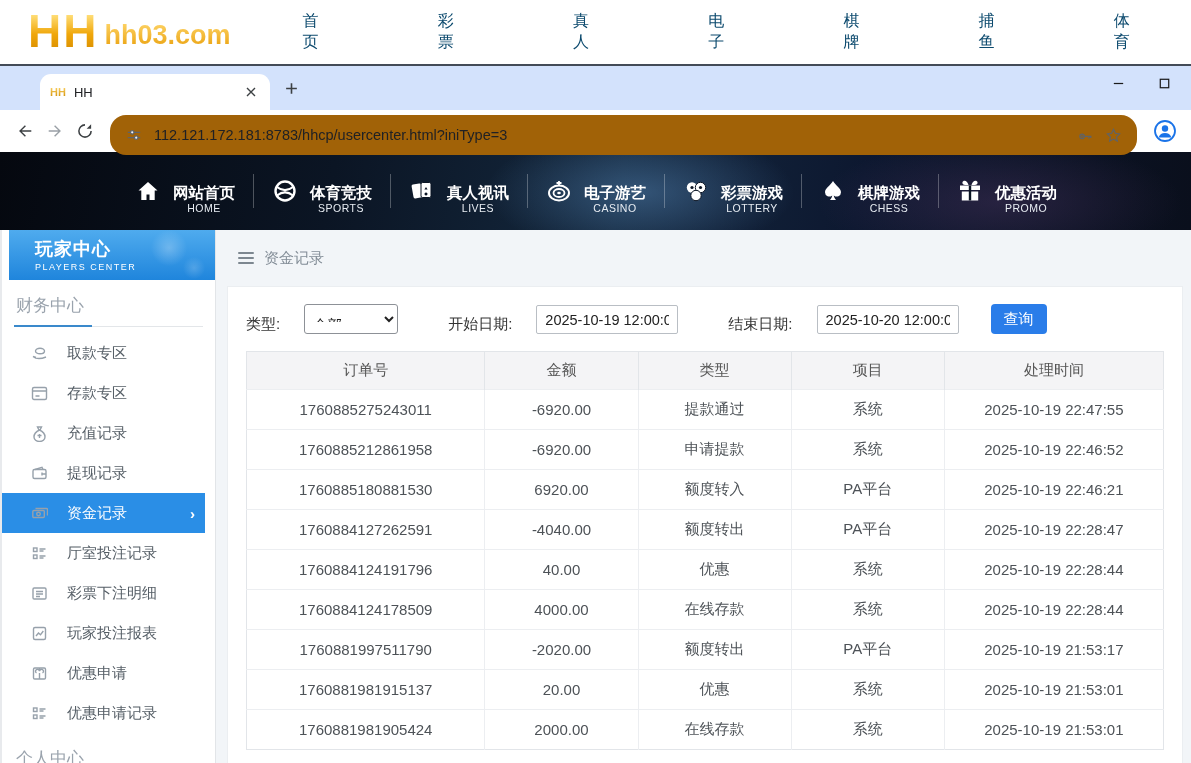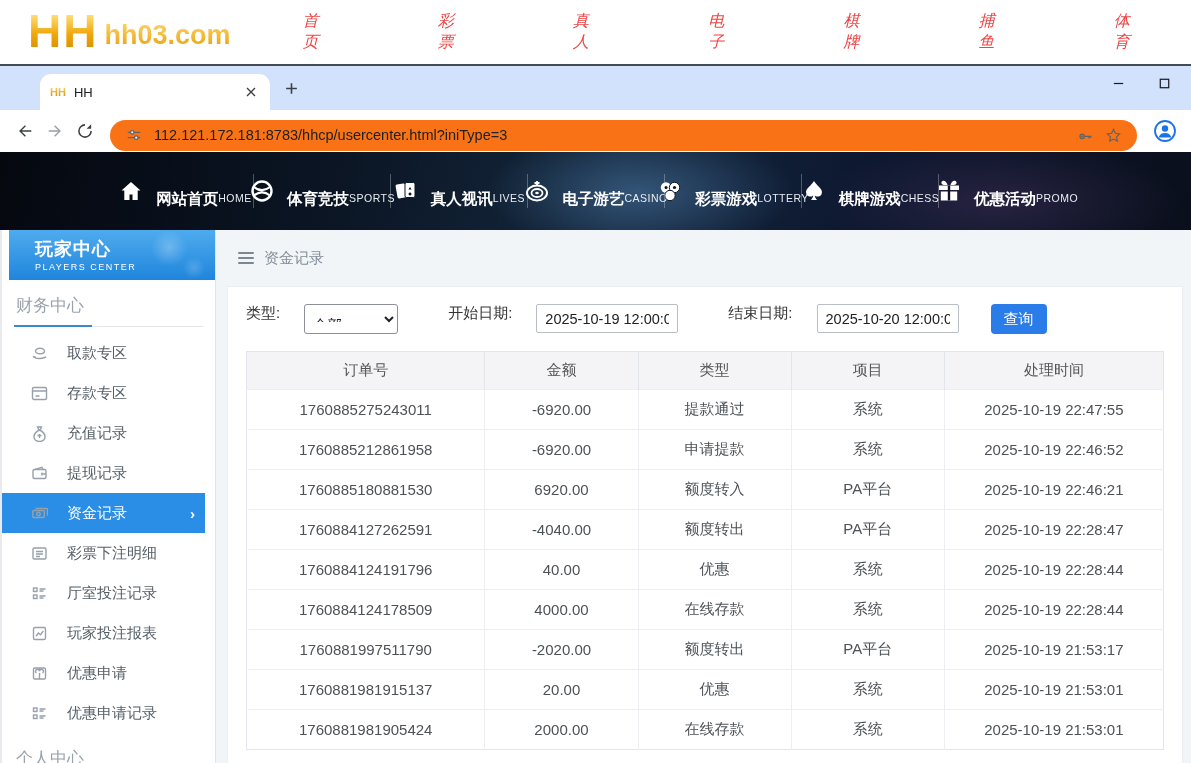--- a/index.html
+++ b/index.html
@@ -9,21 +9,21 @@
   
   .site-header { height:64px; background:#fff; display:flex; align-items:center; padding-left:28px; }
   .logo { display:flex; align-items:flex-end; cursor:pointer; }
   .logo-hh { font-size:46px; font-weight:800; line-height:0.9; letter-spacing:2px;
     background:linear-gradient(180deg,#ffdf7a 8%,#f0a70a 55%,#d98e00 95%);
     -webkit-background-clip:text; background-clip:text; color:transparent; }
   .logo-domain { font-size:27px; font-weight:700; margin-left:6px; margin-bottom:2px;
     background:linear-gradient(180deg,#ffd86e,#e89c05);
     -webkit-background-clip:text; background-clip:text; color:transparent; }
   .site-nav { display:flex; margin-left:72px; gap:58px; }
-  .site-nav-item { display:flex; align-items:center; gap:7px; color:#ef4444; font-size:16px; cursor:pointer;font-style:italic; }
+  .site-nav-item { display:flex; align-items:center; gap:7px; color:#0c4a6e; font-size:16px; cursor:pointer; }
   .site-nav-item svg { width:13px; height:13px; stroke:#a3a8bd; }
   .header-divider { height:2px; background:#434b57; }
 
   
   .tab-strip { height:44px; background:#d3e2fc; display:flex; align-items:center; position:relative; }
   .tab-search-btn { width:28px; height:28px; margin-left:8px; border-radius:50%; display:flex; align-items:center; justify-content:center; cursor:pointer; }
   .tab-search-btn svg { width:14px; height:14px; stroke:#3c4043; }
   .tab { width:230px; height:36px; margin-left:4px; margin-top:8px; background:#fff; border-radius:11px 11px 0 0;
     display:flex; align-items:center; padding:0 10px; }
   .tab-favicon { font-size:11px; font-weight:800; letter-spacing:0;
@@ -33,21 +33,21 @@
   .tab-close svg { width:12px; height:12px; stroke:#3c4043; }
   .new-tab-btn { width:26px; height:26px; margin-left:8px; display:flex; align-items:center; justify-content:center; border-radius:50%; cursor:pointer; }
   .new-tab-btn svg { width:15px; height:15px; stroke:#3c4043; }
   .win-controls { position:absolute; right:18px; top:0; height:34px; display:flex; gap:28px; align-items:center; }
   .win-btn { width:18px; height:18px; display:flex; align-items:center; justify-content:center; cursor:pointer; }
   .win-btn svg { width:15px; height:15px; stroke:#1b1b1b; }
 
   .toolbar { height:42px; background:#fff; display:flex; align-items:center; padding:0 10px; }
   .nav-btn { width:30px; height:30px; display:flex; align-items:center; justify-content:center; border-radius:50%; cursor:pointer; flex:0 0 auto; }
   .nav-btn svg { width:18px; height:18px; }
-  .omnibox { flex:1; height:31px; margin:8px 8px 0 10px; background:#f97316; border-radius:16px;
+  .omnibox { flex:1; height:40px; margin:8px 8px 0 10px; background:#a16207; border-radius:16px;
     display:flex; align-items:center; padding:0 10px; }
   .omnibox .site-info { width:28px; height:28px; display:flex; align-items:center; justify-content:center; border-radius:50%; cursor:pointer; }
   .omnibox .site-info svg { width:16px; height:16px; stroke:#5f6368; }
   .url-text { font-size:14.5px; color:#202124; margin-left:6px; flex:1; white-space:nowrap; overflow:hidden; }
   .omni-icon { width:28px; height:28px; display:flex; align-items:center; justify-content:center; border-radius:50%; cursor:pointer; }
   .omni-icon svg { width:17px; height:17px; stroke:#5f6368; fill:none; }
   .profile-btn { width:32px; height:32px; display:flex; align-items:center; justify-content:center; border-radius:50%; cursor:pointer; margin-left:4px; }
   .profile-btn svg { width:24px; height:24px; }
 
   
@@ -55,21 +55,21 @@
     background:
       radial-gradient(ellipse 220px 90px at 640px 40px, rgba(90,140,190,.45), rgba(0,0,0,0) 70%),
       radial-gradient(ellipse 260px 90px at 1000px 50px, rgba(90,60,110,.35), rgba(0,0,0,0) 70%),
       linear-gradient(100deg,#05080f 0%,#0b1524 28%,#14283e 52%,#0d1830 72%,#0a0f1c 100%);
     display:flex; align-items:center; justify-content:center; }
   .game-nav-inner { display:flex; }
   .game-nav-item { width:137px; display:flex; align-items:center; justify-content:center; gap:11px; position:relative; cursor:pointer; height:52px; }
   .game-nav-item + .game-nav-item::before { content:""; position:absolute; left:0; top:9px; width:1px; height:34px; background:rgba(255,255,255,.28); }
   .game-nav-icon { width:28px; height:28px; flex:0 0 auto; display:flex; align-items:center; justify-content:center; }
   .game-nav-icon svg { width:26px; height:26px; }
-  .game-nav-text { display:flex; flex-direction:row; align-items:center; line-height:1.25;margin-top:16px; }
+  .game-nav-text { display:flex; flex-direction:column; align-items:center; line-height:1.25;margin-top:16px; }
   .game-nav-cn { color:#fff; font-size:15.5px; font-weight:700; white-space:nowrap; }
   .game-nav-en { color:#e8edf3; font-size:10.5px; letter-spacing:.5px; }
 
   
   .content { display:flex; height:533px; }
   .sidebar { width:216px; background:#fff; border-right:1px solid #e2e5e8; border-left:2px solid #e8eaed; flex:0 0 auto; }
   .sidebar-banner { margin-left:7px; height:50px;
     background:
       radial-gradient(circle 26px at 160px 18px, rgba(255,255,255,.25), rgba(255,255,255,0) 70%),
       radial-gradient(circle 16px at 185px 38px, rgba(255,255,255,.18), rgba(255,255,255,0) 70%),
@@ -86,21 +86,21 @@
   .sb-item.active { background:#2a8ee6; color:#fff; margin-right:10px; padding-right:10px; }
   .sb-item.active .sb-icon svg { stroke:#fff; }
   .sb-item .sb-chevron { margin-left:auto; font-size:15px; color:#fff; font-weight:700; }
 
   .main { flex:1; background:#f2f5f8; overflow:hidden; }
   .breadcrumb-bar { height:56px; display:flex; align-items:center; padding-left:22px; gap:10px; color:#828c96; font-size:15px; }
   .hamburger { width:16px; display:flex; flex-direction:column; gap:3px; cursor:pointer; }
   .hamburger span { height:2px; background:#7d8790; border-radius:1px; }
 
   .panel { margin:0 8px 0 11px; background:#fff; border:1px solid #ebeef1; padding:17px 18px; height:520px; }
-  .filter-row { display:flex; align-items:flex-start; gap:24px; font-size:15px; color:#333; }
+  .filter-row { display:flex; align-items:flex-end; gap:24px; font-size:15px; color:#333; }
   .filter-row select { width:94px; height:30px; border:1px solid #8d9197; border-radius:3px; font-size:14.5px; color:#222; padding:11px 4px; background:#fff; font-family:inherit; }
   .filter-row input { width:142px; height:29px; border:1px solid #b9bec4; border-radius:2px; font-size:14.5px; color:#222; padding:0 8px; font-family:inherit; }
   .filter-row .gap { width:2px; }
   .btn-query { height:30px; padding:0 13px; margin-left:8px; background:#2a7de9; color:#fff; border:none; border-radius:4px; font-size:15px; cursor:pointer; font-family:inherit; }
 
   table.records { width:100%; border-collapse:collapse; margin-top:17px; border:1px solid #e2e5e9; }
   table.records th { height:38px; background:#f4f4f6; color:#555; font-size:15px; font-weight:400; border-right:1px solid #e2e5e9; }
   table.records th:last-child { border-right:none; }
   table.records td { height:40px; text-align:center; color:#4d5257; font-size:15px; border-right:1px solid #eceef1; border-top:1px solid #eceef1;margin-left:37px; }
   table.records td:last-child { border-right:none; }
@@ -417,37 +417,37 @@
               <path d="M4.5 3.5 h11 a1 1 0 0 1 1 1 v6" style="fill:none;stroke:#97a1ab;stroke-width:1.4"></path>
             </svg>
           </span>
           <span>资金记录</span>
           <span class="sb-chevron">›</span>
         </div>
 
         <div class="sb-item">
           <span class="sb-icon">
             <svg viewBox="0 0 17 17">
-              <rect x="2" y="3" width="13" height="11" rx="1.2" style="fill:none;stroke:#97a1ab;stroke-width:1.4"></rect>
-              <path d="M5 6.5 h7 M5 9 h7 M5 11.5 h4" style="fill:none;stroke:#97a1ab;stroke-width:1.4"></path>
-            </svg>
-          </span>
-          <span>彩票下注明细</span>
-
-        </div>
-
-        <div class="sb-item">
-          <span class="sb-icon">
-            <svg viewBox="0 0 17 17">
               <rect x="2.5" y="3" width="3.5" height="3.5" style="fill:none;stroke:#97a1ab;stroke-width:1.4"></rect>
               <rect x="2.5" y="10" width="3.5" height="3.5" style="fill:none;stroke:#97a1ab;stroke-width:1.4"></rect>
               <path d="M8.5 4 h6 M8.5 6 h4 M8.5 11 h6 M8.5 13 h4" style="fill:none;stroke:#97a1ab;stroke-width:1.4"></path>
             </svg>
           </span>
           <span>厅室投注记录</span>
+
+        </div>
+
+        <div class="sb-item">
+          <span class="sb-icon">
+            <svg viewBox="0 0 17 17">
+              <rect x="2" y="3" width="13" height="11" rx="1.2" style="fill:none;stroke:#97a1ab;stroke-width:1.4"></rect>
+              <path d="M5 6.5 h7 M5 9 h7 M5 11.5 h4" style="fill:none;stroke:#97a1ab;stroke-width:1.4"></path>
+            </svg>
+          </span>
+          <span>彩票下注明细</span>
 
         </div>
 
         <div class="sb-item">
           <span class="sb-icon">
             <svg viewBox="0 0 17 17">
               <rect x="2.5" y="2.5" width="12" height="12" rx="1.5" style="fill:none;stroke:#97a1ab;stroke-width:1.4"></rect>
               <path d="M5 11 l2.5-3 2 1.8 2.8-3.8" style="fill:none;stroke:#97a1ab;stroke-width:1.4"></path>
             </svg>
           </span>

